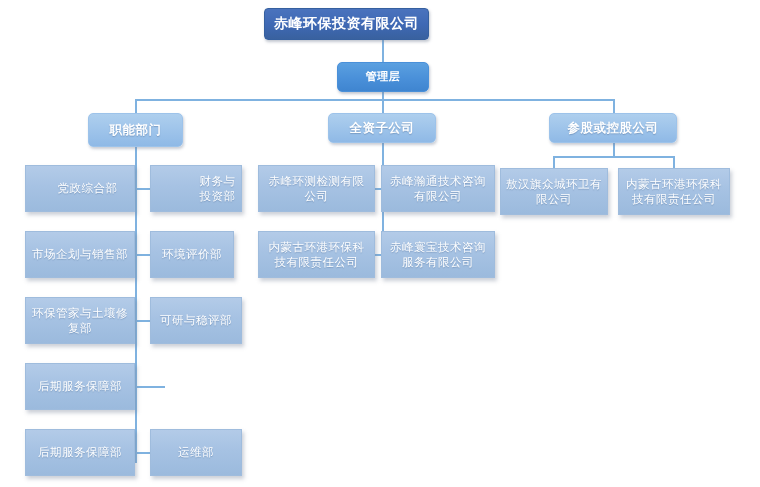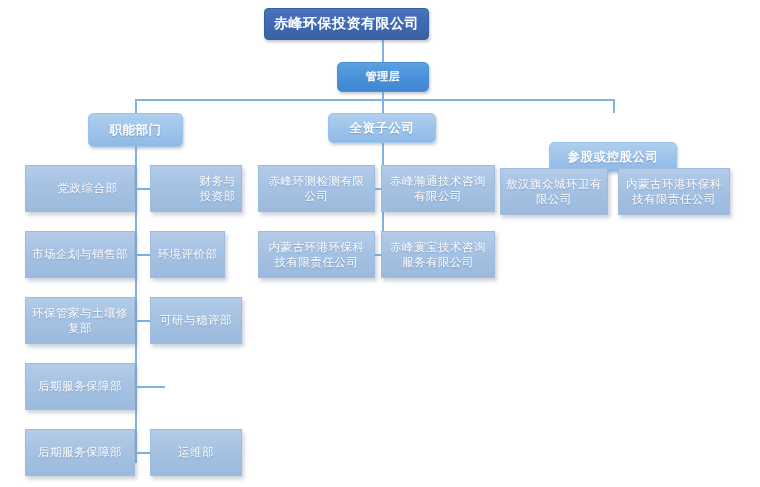--- a/index.html
+++ b/index.html
@@ -92,30 +92,30 @@
   <div class="line hline" style="left:553px;top:156px;width:122px;height:2px;"></div>
   <div class="line vline" style="left:553px;top:156px;width:2px;height:12px;"></div>
   <div class="line vline" style="left:673px;top:156px;width:2px;height:12px;"></div>
 
   <div class="node n-root" style="left:264px;top:8px;width:165px;height:32px;">赤峰环保投资有限公司</div>
 
   <div class="node n-mgmt" style="left:337px;top:62px;width:92px;height:30px;">管理层</div>
 
   <div class="node n-cat" style="left:88px;top:113px;width:95px;height:34px;">职能部门</div>
   <div class="node n-cat" style="left:328px;top:113px;width:108px;height:30px;">全资子公司</div>
-  <div class="node n-cat" style="left:549px;top:113px;width:128px;height:30px;margin-top:29px;">参股或控股公司</div>
+  <div class="node n-cat" style="left:549px;top:113px;width:128px;height:30px;">参股或控股公司</div>
 
   <div class="node n-leaf" style="left:25px;top:165px;width:110px;height:47px;padding-left:20px;">党政综合部</div>
   <div class="node n-leaf" style="left:25px;top:231px;width:110px;height:47px;">市场企划与销售部</div>
   <div class="node n-leaf" style="left:25px;top:297px;width:110px;height:47px;">环保管家与土壤修复部</div>
   <div class="node n-leaf" style="left:25px;top:363px;width:110px;height:47px;">后期服务保障部</div>
   <div class="node n-leaf" style="left:25px;top:429px;width:110px;height:47px;">后期服务保障部</div>
 
   <div class="node n-leaf" style="left:150px;top:165px;width:92px;height:47px;padding-left:48px;">财务与投资部</div>
-  <div class="node n-leaf" style="left:150px;top:231px;width:75px;height:47px;">环境评价部</div>
+  <div class="node n-leaf" style="left:150px;top:231px;width:84px;height:47px;">环境评价部</div>
   <div class="node n-leaf" style="left:150px;top:297px;width:92px;height:47px;">可研与稳评部</div>
   <div class="node n-leaf" style="left:150px;top:429px;width:92px;height:47px;">运维部</div>
 
   <div class="node n-leaf" style="left:258px;top:165px;width:117px;height:47px;">赤峰环测检测有限公司</div>
   <div class="node n-leaf" style="left:258px;top:231px;width:117px;height:47px;">内蒙古环港环保科技有限责任公司</div>
   <div class="node n-leaf" style="left:381px;top:165px;width:114px;height:47px;">赤峰瀚通技术咨询有限公司</div>
   <div class="node n-leaf" style="left:381px;top:231px;width:114px;height:47px;">赤峰寰宝技术咨询服务有限公司</div>
 
   <div class="node n-leaf" style="left:500px;top:168px;width:108px;height:47px;">敖汉旗众城环卫有限公司</div>
   <div class="node n-leaf" style="left:618px;top:168px;width:112px;height:47px;">内蒙古环港环保科技有限责任公司</div>

